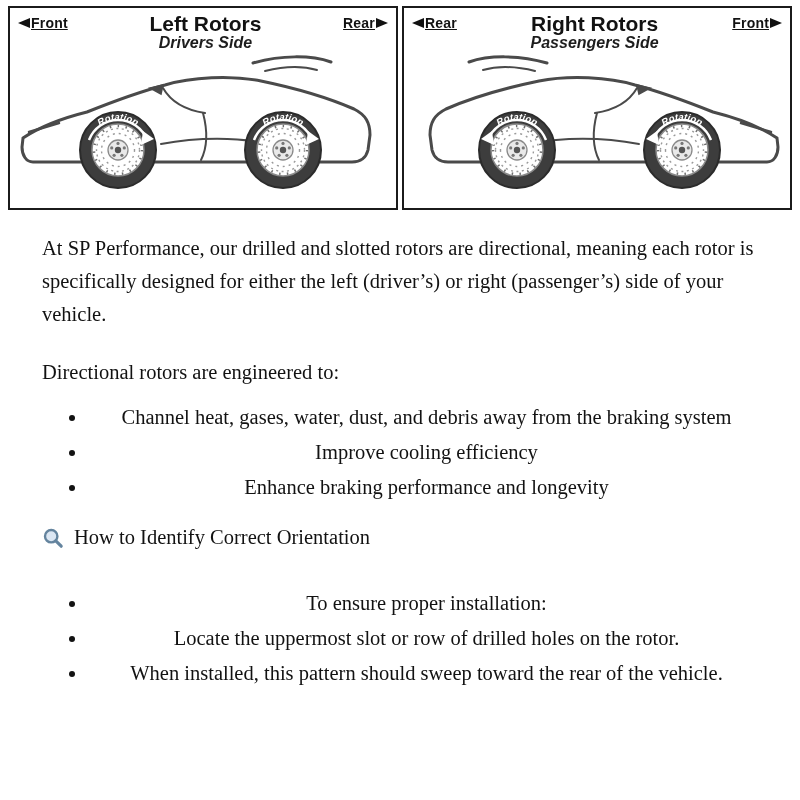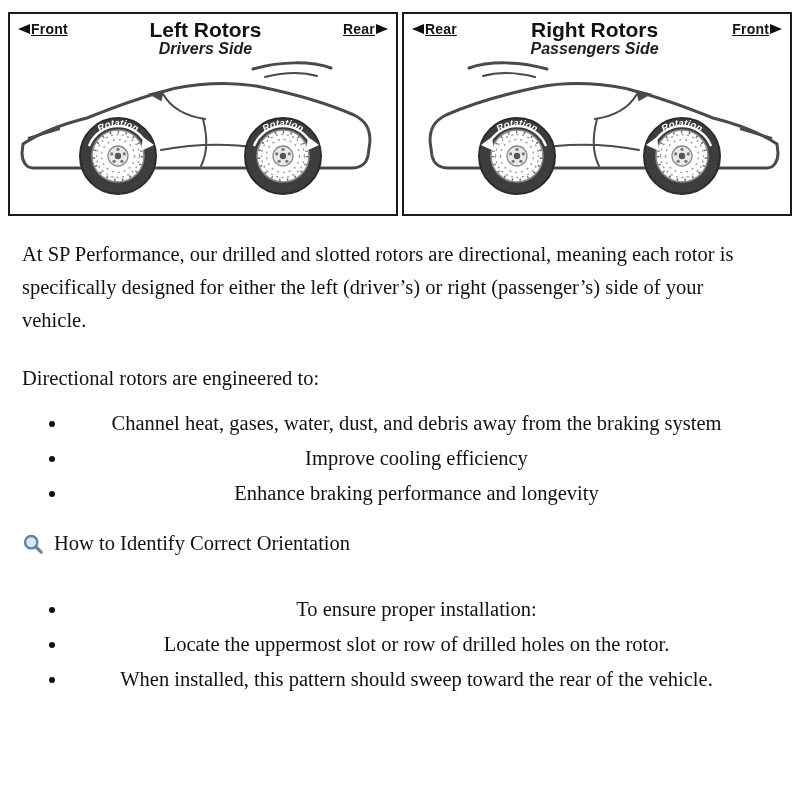--- a/index.html
+++ b/index.html
@@ -2,38 +2,38 @@
 <html><head>
 <meta charset="utf-8">
 <style>
   html,body { margin:0; padding:0; }
   body {
     width:800px; height:800px; background:#ffffff; color:#121212;
     font-family:"Liberation Serif", serif;
     overflow:hidden;
   }
   
-  .diagram-row { display:flex; gap:4px; padding:12px 8px 0 8px; }
+  .diagram-row { display:flex; gap:4px; padding:6px 8px 0 8px; }
   .panel {
     flex:1; border:2px solid #1b1b1b; background:#fff; height:204px;
     box-sizing:border-box; overflow:hidden;
   }
   .panel-header { display:flex; justify-content:space-between; align-items:flex-start; padding:5px 8px 0 8px; }
   .dir { display:flex; align-items:center; gap:1px; font-family:"Liberation Sans", sans-serif; font-weight:bold; font-size:14px; margin-top:2px; }
   .dir .dlabel { text-decoration:underline; letter-spacing:.2px; }
   .tri-left  { width:0; height:0; border-top:5px solid transparent; border-bottom:5px solid transparent; border-right:12px solid #111; }
   .tri-right { width:0; height:0; border-top:5px solid transparent; border-bottom:5px solid transparent; border-left:12px solid #111; }
   .title-wrap { text-align:center; line-height:1.05; }
   .panel-title { font-family:"Liberation Sans", sans-serif; font-weight:bold; font-size:21px; }
   .panel-subtitle { font-family:"Liberation Sans", sans-serif; font-weight:bold; font-style:italic; font-size:16px; color:#1d1d1d; }
   .car-svg { display:block; width:100%; height:150px; margin-top:0; }
   .rot-text { font-family:"Liberation Sans", sans-serif; font-weight:bold; font-style:italic; font-size:9.5px; fill:#ffffff; }
 
   
-  .content { padding:10px 40px 0 22px; font-size:20.5px; line-height:1.62; }
+  .content { padding:10px 40px 0 42px; font-size:20.5px; line-height:1.62; }
   .intro { margin:12px 0 0 0; }
   .section-h { display:flex; align-items:center; gap:10px; font-size:20.5px; font-weight:bold; margin:28px 0 0 0; }
   .section-h.regular { font-weight:normal;margin-top:17px; }
   .lead { margin:24px 0 0 0; }
   ul.blist { margin:12px 0 0 0; padding-left:46px;text-align:center; }
   ul.blist li { padding-left:5px; margin:2px 0; }
   
   .check-icon { position:relative; display:inline-block; width:21px; height:21px; background:#57a85c; border-radius:4px; flex:0 0 auto; }
   .check-icon::after {
     content:""; position:absolute; left:6.5px; top:2.5px; width:6px; height:11px;

